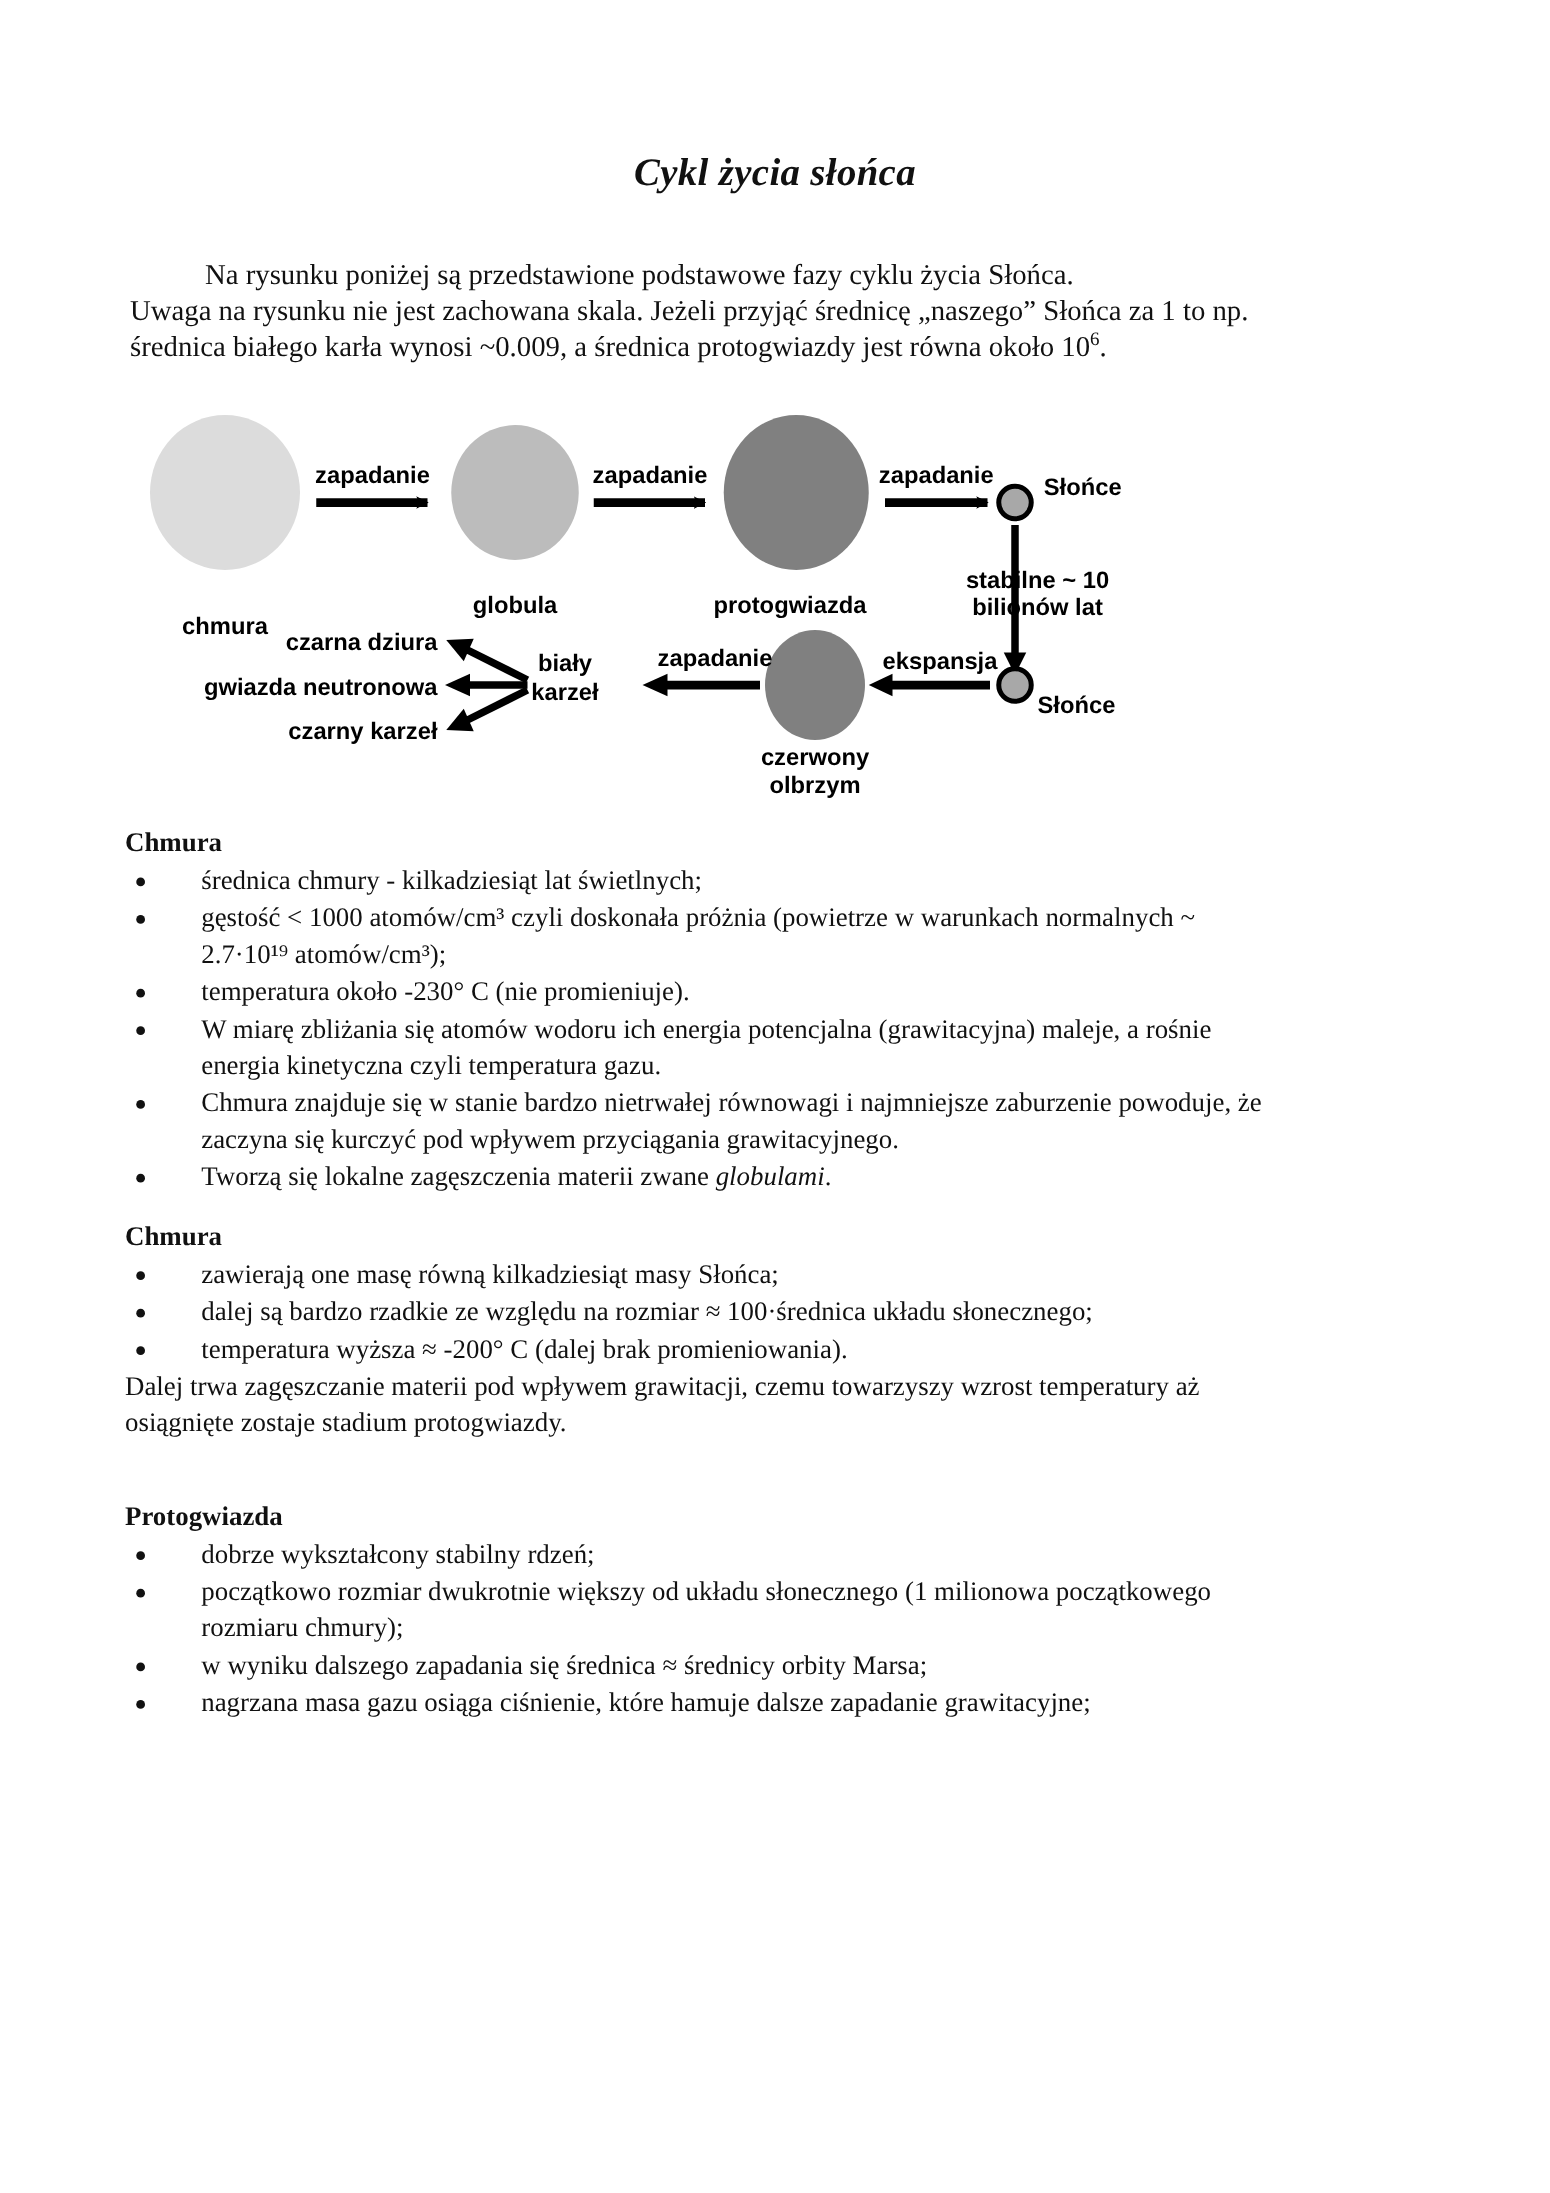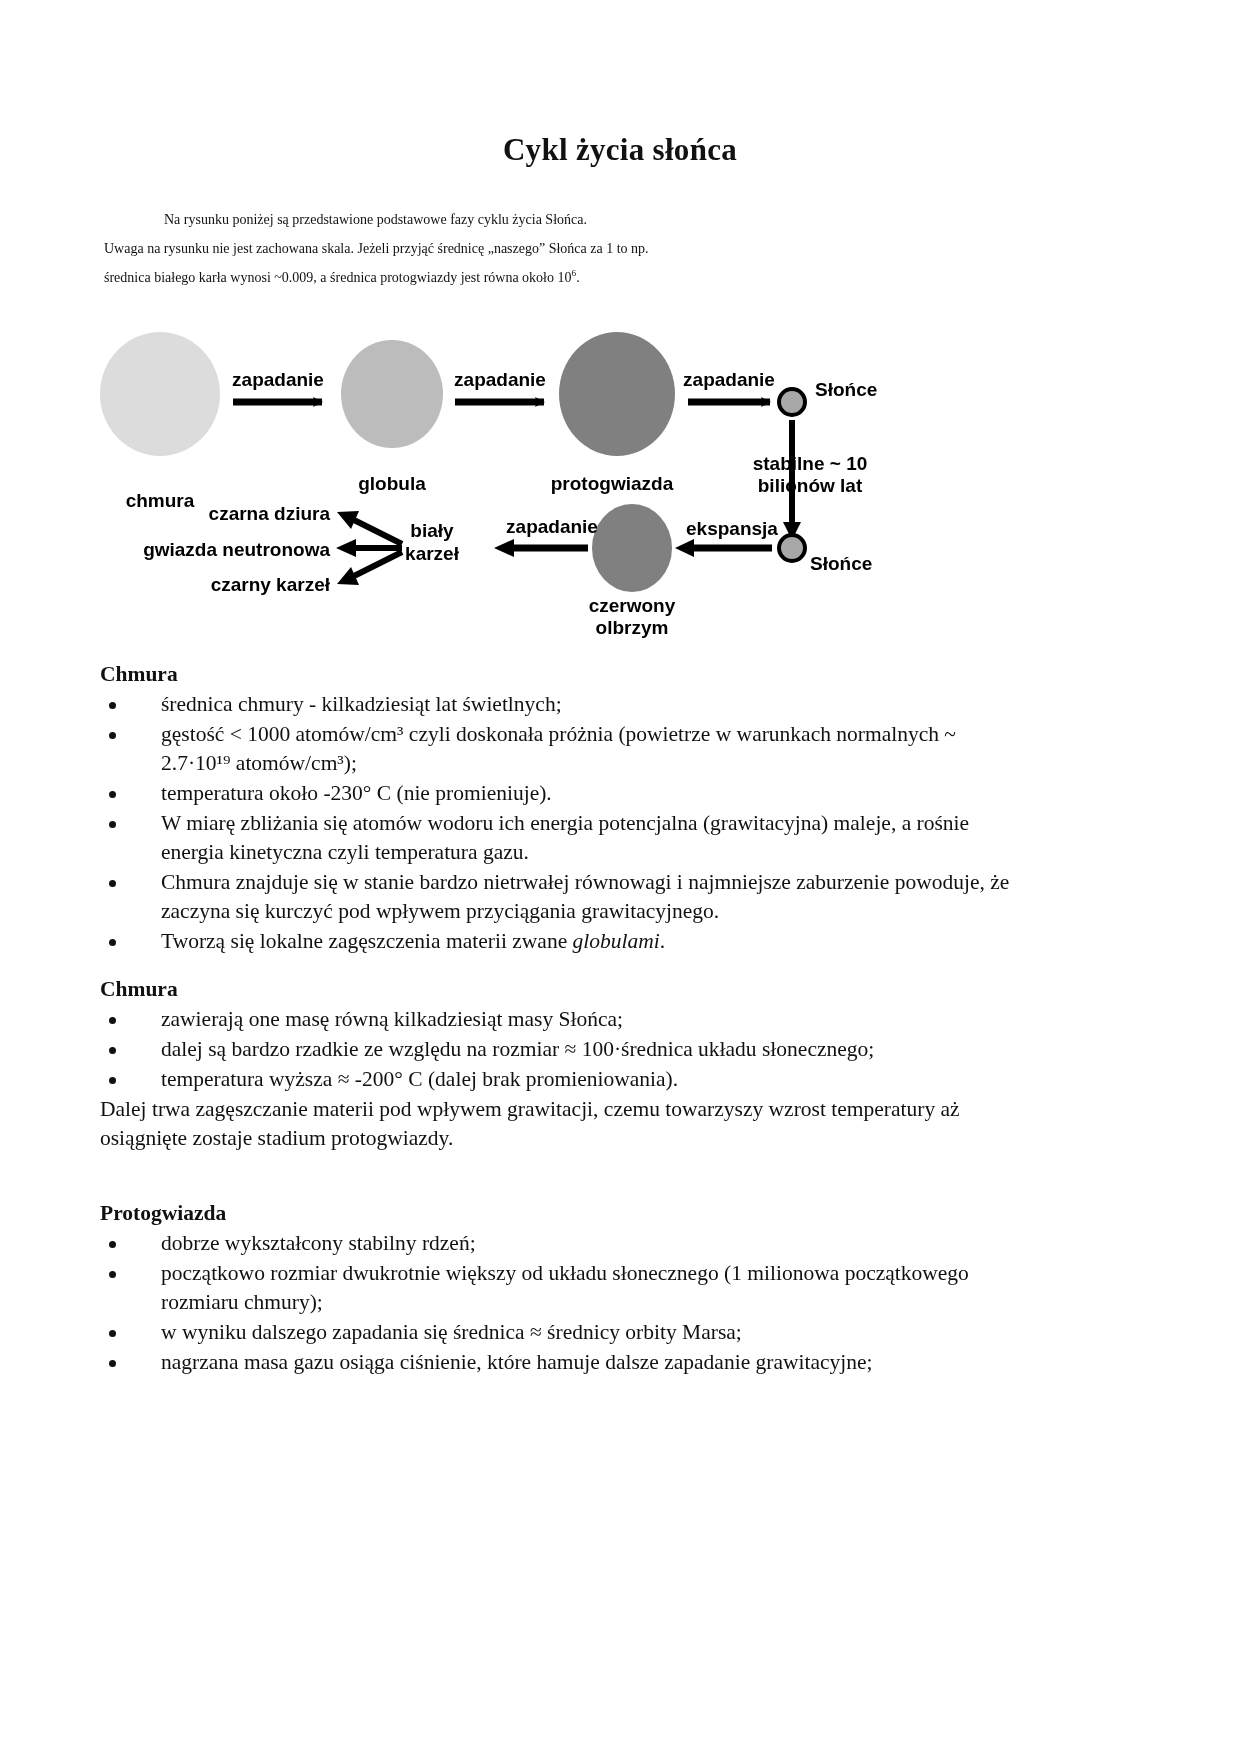--- a/index.html
+++ b/index.html
@@ -20,47 +20,48 @@
     position: absolute;
     left: 0; top: 0;
     width: 1240px;
     height: 1754px;
     box-sizing: border-box;
     padding: 0;
   }
   
   .doc-title {
     text-align: center;
+    font-style: italic;
     font-weight: bold;
     font-size: 31px;
     letter-spacing: 0.3px;
     margin: 0;
     position: absolute;
     left: 0; right: 0;
-    top: 132px;
+    top: 120px;
   }
   
   .intro {
     position: absolute;
     left: 104px;
     top: 205px;
     width: 904px;
-    font-size: 14px;
+    font-size: 23px;
     line-height: 29px;
     text-align: left;
   }
   .intro .first-line { display: block; text-indent: 60px; }
   .intro .l2 { display: block; }
   .intro .l3 { display: block; }
   sup { font-size: 0.66em; vertical-align: super; line-height: 0; }
 
   
   .diagram {
     position: absolute;
-    left: 92px;
+    left: 112px;
     top: 330px;
     width: 880px;
     height: 310px;
   }
   .diagram svg { display: block; }
 
   
   .content {
     position: absolute;
     left: 100px;

